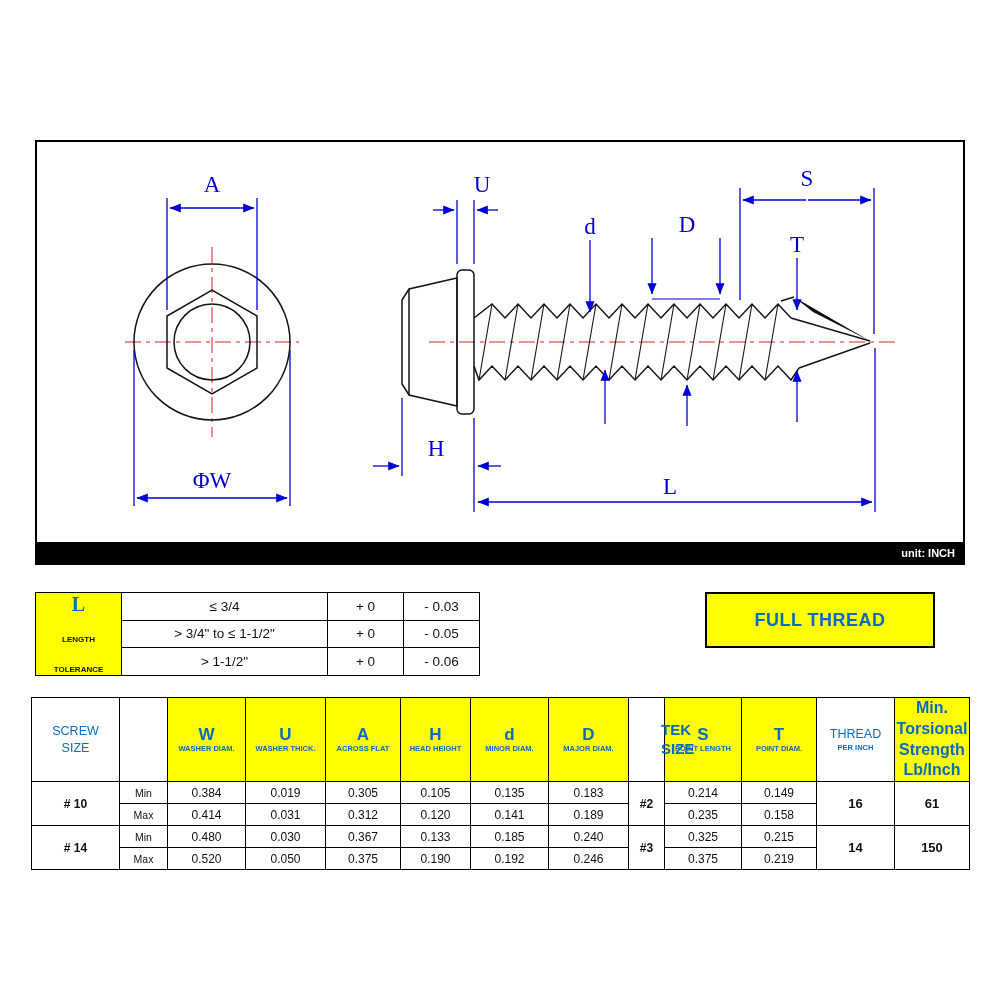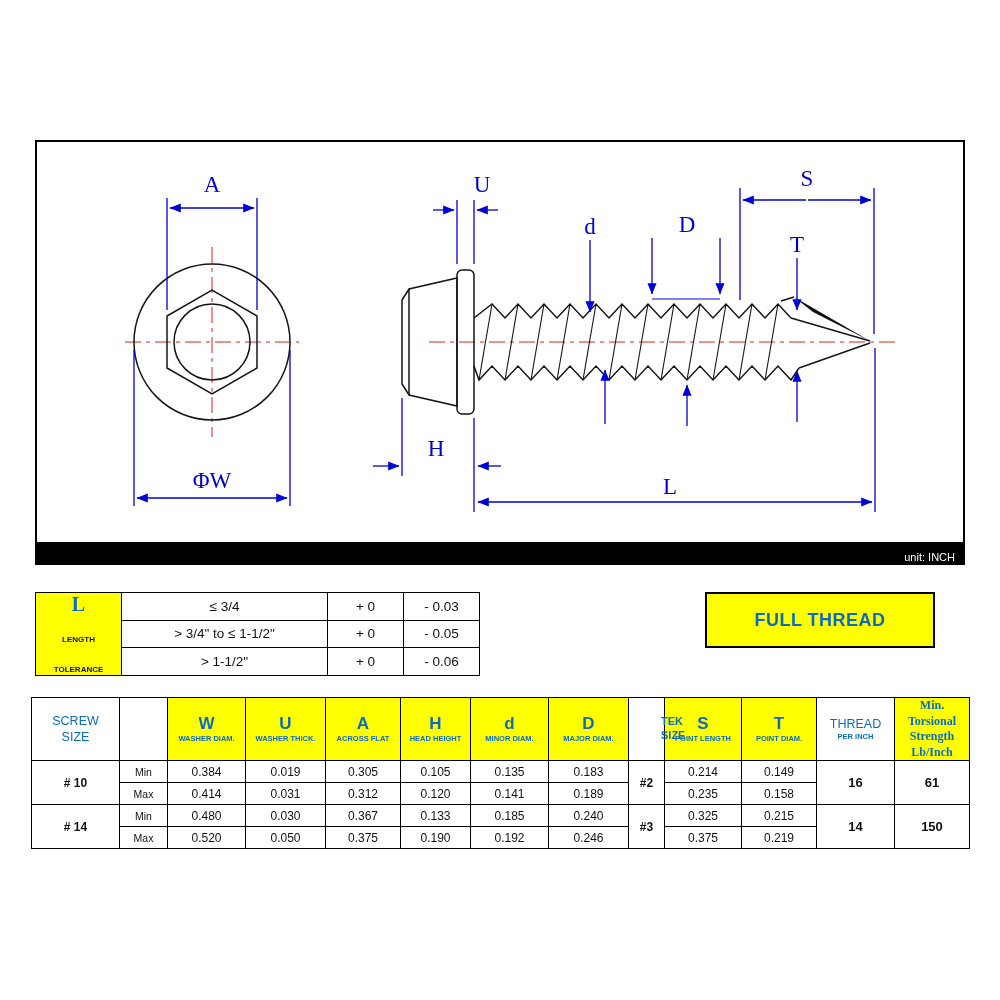--- a/index.html
+++ b/index.html
@@ -4,21 +4,21 @@
 <style>
   * { box-sizing: border-box; }
   body { margin:0; background:#fff; }
   #page { position:relative; width:1000px; height:1000px; background:#fff; overflow:hidden;
           font-family:"Liberation Sans", sans-serif; }
 
   
   #drawing { position:absolute; left:35px; top:140px; width:930px; height:425px;
              border:2px solid #000; background:#fff; }
   #unit-strip { position:absolute; left:0; bottom:0; width:100%; height:21px; background:#000;
-                color:#fff; font-weight:normal; font-size:11px; display:flex; align-items:flex-end;
+                color:#fff; font-weight:bold; font-size:11px; display:flex; align-items:center;
                 justify-content:flex-end; padding-right:8px; font-family:"Liberation Sans",sans-serif; }
   .dimtext { font-family:"Liberation Serif", serif; font-size:23px; fill:#0000d6; }
 
   
   #tol { position:absolute; left:35px; top:592px; border-collapse:collapse; }
   #tol td { border:1.5px solid #000; text-align:center; font-size:13.5px; color:#111;
             padding:0 12px; height:27px; background:#fff; }
   #tol td.tol-corner { background:#ffff00; width:86px; padding:0 2px; }
   .tol-letter { color:#0b6bc2; font-weight:bold; font-size:20px; font-family:"Liberation Serif",serif; line-height:1.1; }
   .tol-cap { font-size:8px; font-weight:bold; color:#111; line-height:1.25;margin-top:20px; }
@@ -33,22 +33,22 @@
 
   
   #spec { position:absolute; left:31px; top:697px; border-collapse:collapse; table-layout:fixed; width:938px; }
   #spec td { border:1.5px solid #000; text-align:center; vertical-align:middle; padding:0; background:#fff; }
   #spec td.y { background:#ffff00; }
   tr.head td { height:62px; }
   tr.data td { height:22px; font-size:12px; color:#111; }
   .hletter { color:#0b6bc2; font-weight:bold; font-size:17px; line-height:1.15; }
   .hcap { color:#0b6bc2; font-weight:bold; font-size:7.5px; line-height:1.35; }
   .hblue { color:#0b6bc2; font-weight:normal; font-size:12.5px; line-height:1.3; }
-  .hblue-sm { color:#0b6bc2; font-weight:bold; font-size:11px; line-height:1.25;padding-left:32px; }
-  .tor-line { color:#0b6bc2; font-weight:bold; font-size:12px; line-height:1.3;font-family:Liberation Serif, serif; }
+  .hblue-sm { color:#0b6bc2; font-weight:bold; font-size:15px; line-height:1.25;padding-left:32px; }
+  .tor-line { color:#0b6bc2; font-weight:bold; font-size:16px; line-height:1.3; }
   .bold { font-weight:bold; }
   .tpi { font-size:13px !important; }
   .minmax { font-size:10.5px !important; }
 </style>
 </head>
 <body>
 
 <div id="page">
 
   <div id="drawing">

